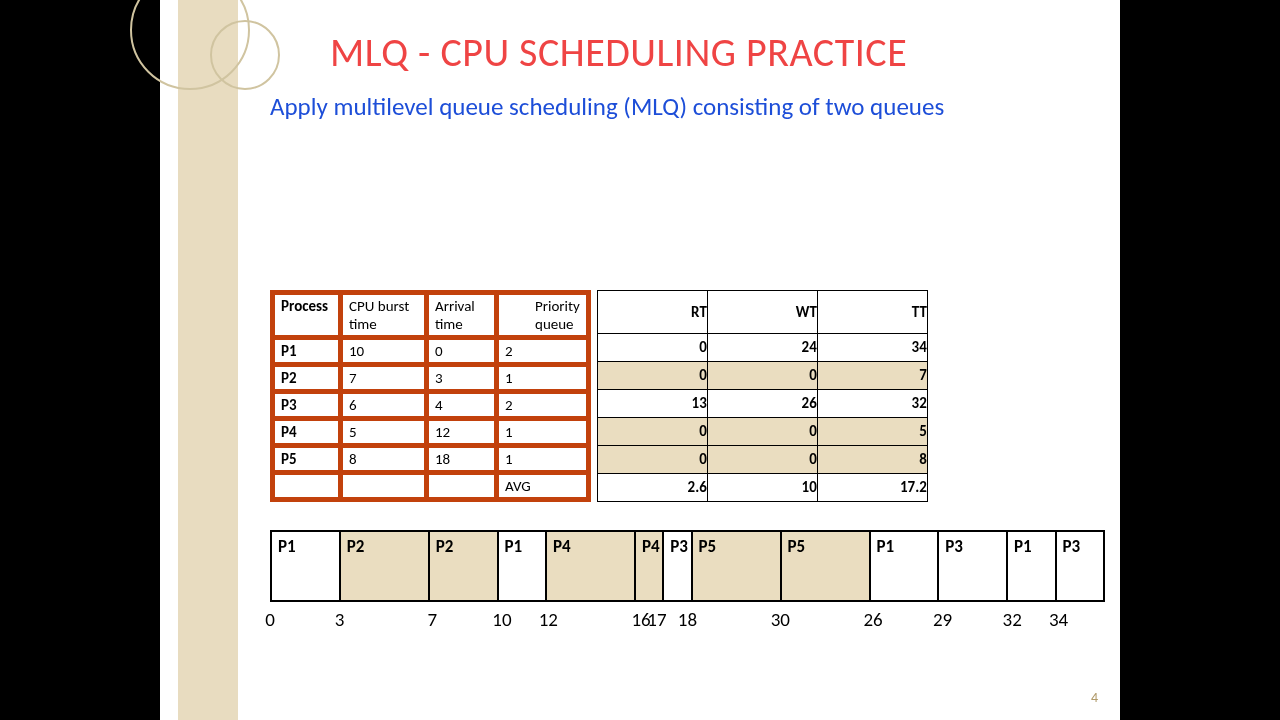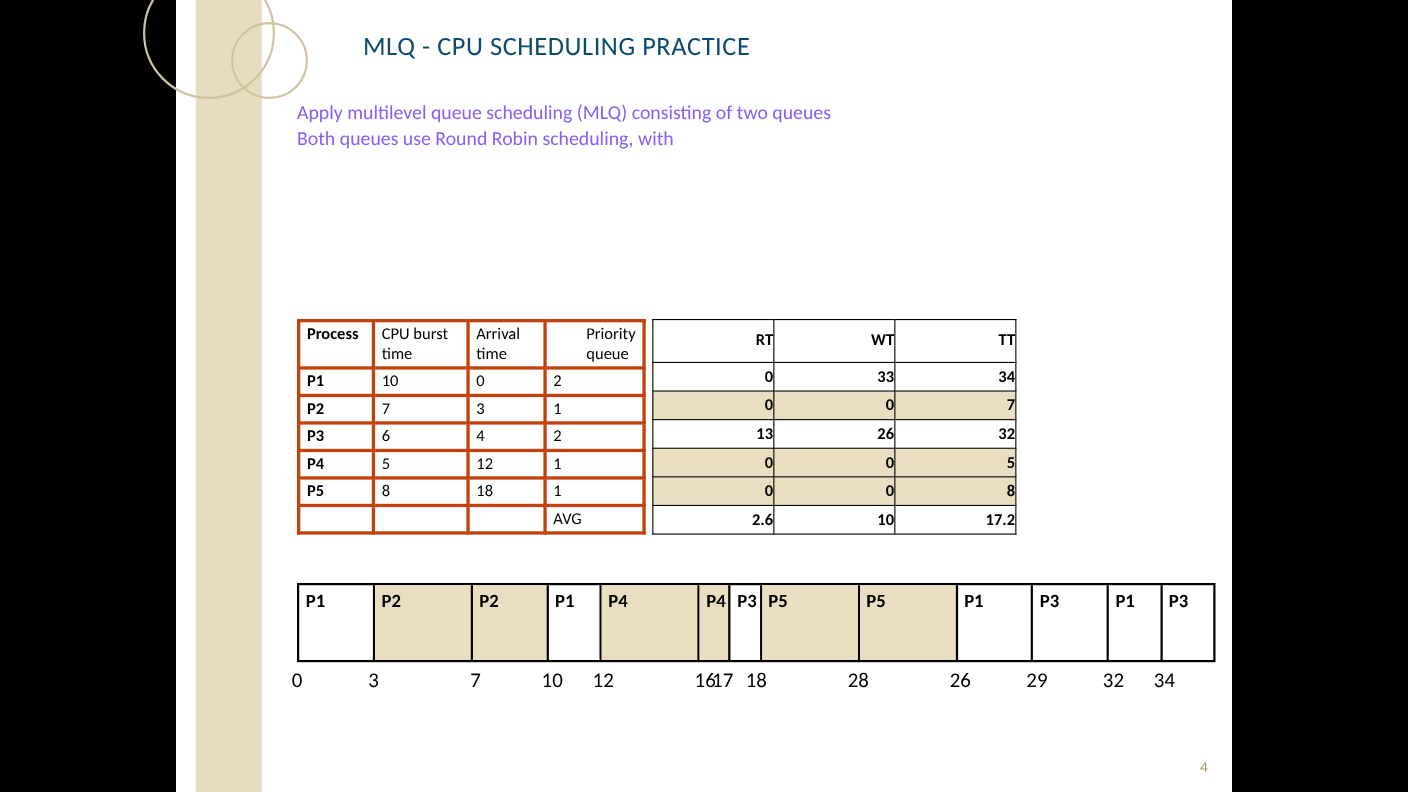--- a/index.html
+++ b/index.html
@@ -26,43 +26,43 @@
     position: absolute;
     border-radius: 50%;
     border: 2px solid #d0c4a0;
   }
   .c1 { width: 120px; height: 120px; left: -30px; top: -30px; }
   .c2 { width: 70px; height: 70px; left: 50px; top: 20px; }
 
   .title {
     position: absolute;
     left: 170px; top: 28px;
-    font-size: 24px;
+    font-size: 40px;
     font-weight: 400;
-    color: #0c4a6e;
+    color: #ef4444;
     letter-spacing: 0.5px;
   }
 
   .desc {
     position: absolute;
     left: 110px; top: 90px;
     width: 800px;
-    font-size: 18px;
-    color: #8b5cf6;
+    font-size: 25px;
+    color: #1d4ed8;
     line-height: 1.35;
   }
 
   .table-wrap {
     position: absolute;
     left: 110px; top: 290px;
     display: flex;
   }
   table { border-collapse: collapse; font-size: 15px; }
   .left-tbl th, .left-tbl td {
-    border: 3px solid #c2410c;
+    border: 5px solid #c2410c;
     padding: 2px 6px;
     text-align: left;
     background: #fff;
     font-weight: 400;
   }
   .left-tbl th { font-weight: 400; vertical-align: top; }
   .left-tbl .pcol { font-weight: 700; width: 68px; }
   .left-tbl .bcol { width: 86px; }
   .left-tbl .acol { width: 70px; }
   .left-tbl .qcol { width: 78px; padding-left: 36px; }
@@ -119,21 +119,20 @@
 
 <div class="slide">
   <div class="side-band"></div>
   <div class="circle-deco c1"></div>
   <div class="circle-deco c2"></div>
 
   <div class="title">MLQ - CPU SCHEDULING  PRACTICE</div>
 
   <div class="desc">
     <div>Apply multilevel queue scheduling (MLQ) consisting of two queues</div>
-    <div>Both queues use Round Robin scheduling, with</div>
   </div>
 
   <div class="table-wrap">
     <table class="left-tbl">
       <tbody>
           <tr>
         <th class="pcol">Process</th>
         <th class="bcol">CPU burst time</th>
         <th class="acol">Arrival time</th>
         <th class="qcol">Priority queue</th>
@@ -185,21 +184,21 @@
       <tbody>
           <tr>
         <th>RT</th>
         <th>WT</th>
         <th>TT</th>
       </tr>
       </tbody>
         <tbody id="right-body">
           <tr>
             <td>0</td>
-    <td>33</td>
+    <td>24</td>
     <td>34</td>
           </tr>
           <tr class="shade">
             <td>0</td>
     <td>0</td>
     <td>7</td>
           </tr>
           <tr>
             <td>13</td>
     <td>26</td>
@@ -242,21 +241,21 @@
       </div>
     <div class="ticks" id="ticks">
         <span class="tick" style="left: 0px;">0</span>
         <span class="tick" style="left: 69.5833px;">3</span>
         <span class="tick" style="left: 162.361px;">7</span>
         <span class="tick" style="left: 231.944px;">10</span>
         <span class="tick" style="left: 278.333px;">12</span>
         <span class="tick" style="left: 371.111px;">16</span>
         <span class="tick" style="left: 387px;">17</span>
         <span class="tick" style="left: 417.5px;">18</span>
-        <span class="tick" style="left: 510.278px;">28</span>
+        <span class="tick" style="left: 510.278px;">30</span>
         <span class="tick" style="left: 603.056px;">26</span>
         <span class="tick" style="left: 672.639px;">29</span>
         <span class="tick" style="left: 742.222px;">32</span>
         <span class="tick" style="left: 788.611px;">34</span>
         <span class="tick" style="left: 862px;">36</span>
       </div>
   </div>
 
   <div class="pagenum">4</div>
 </div>

